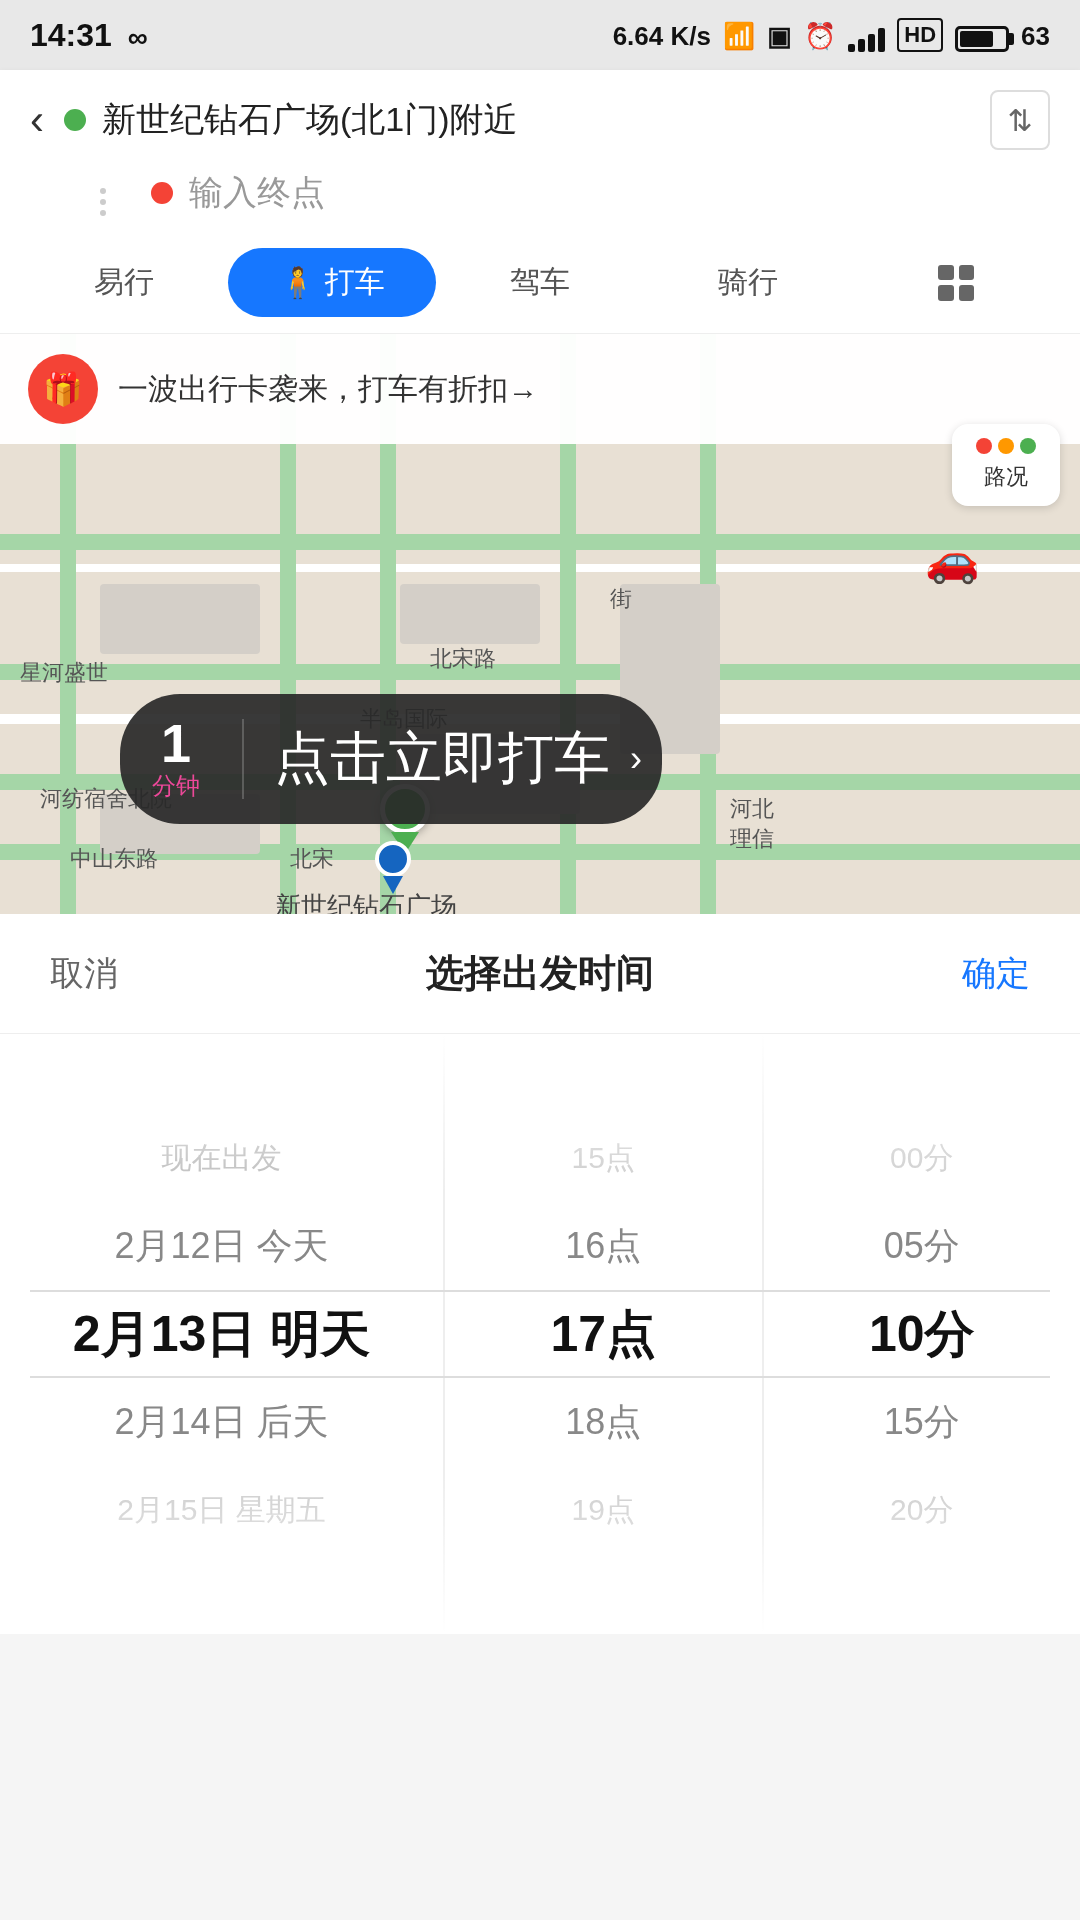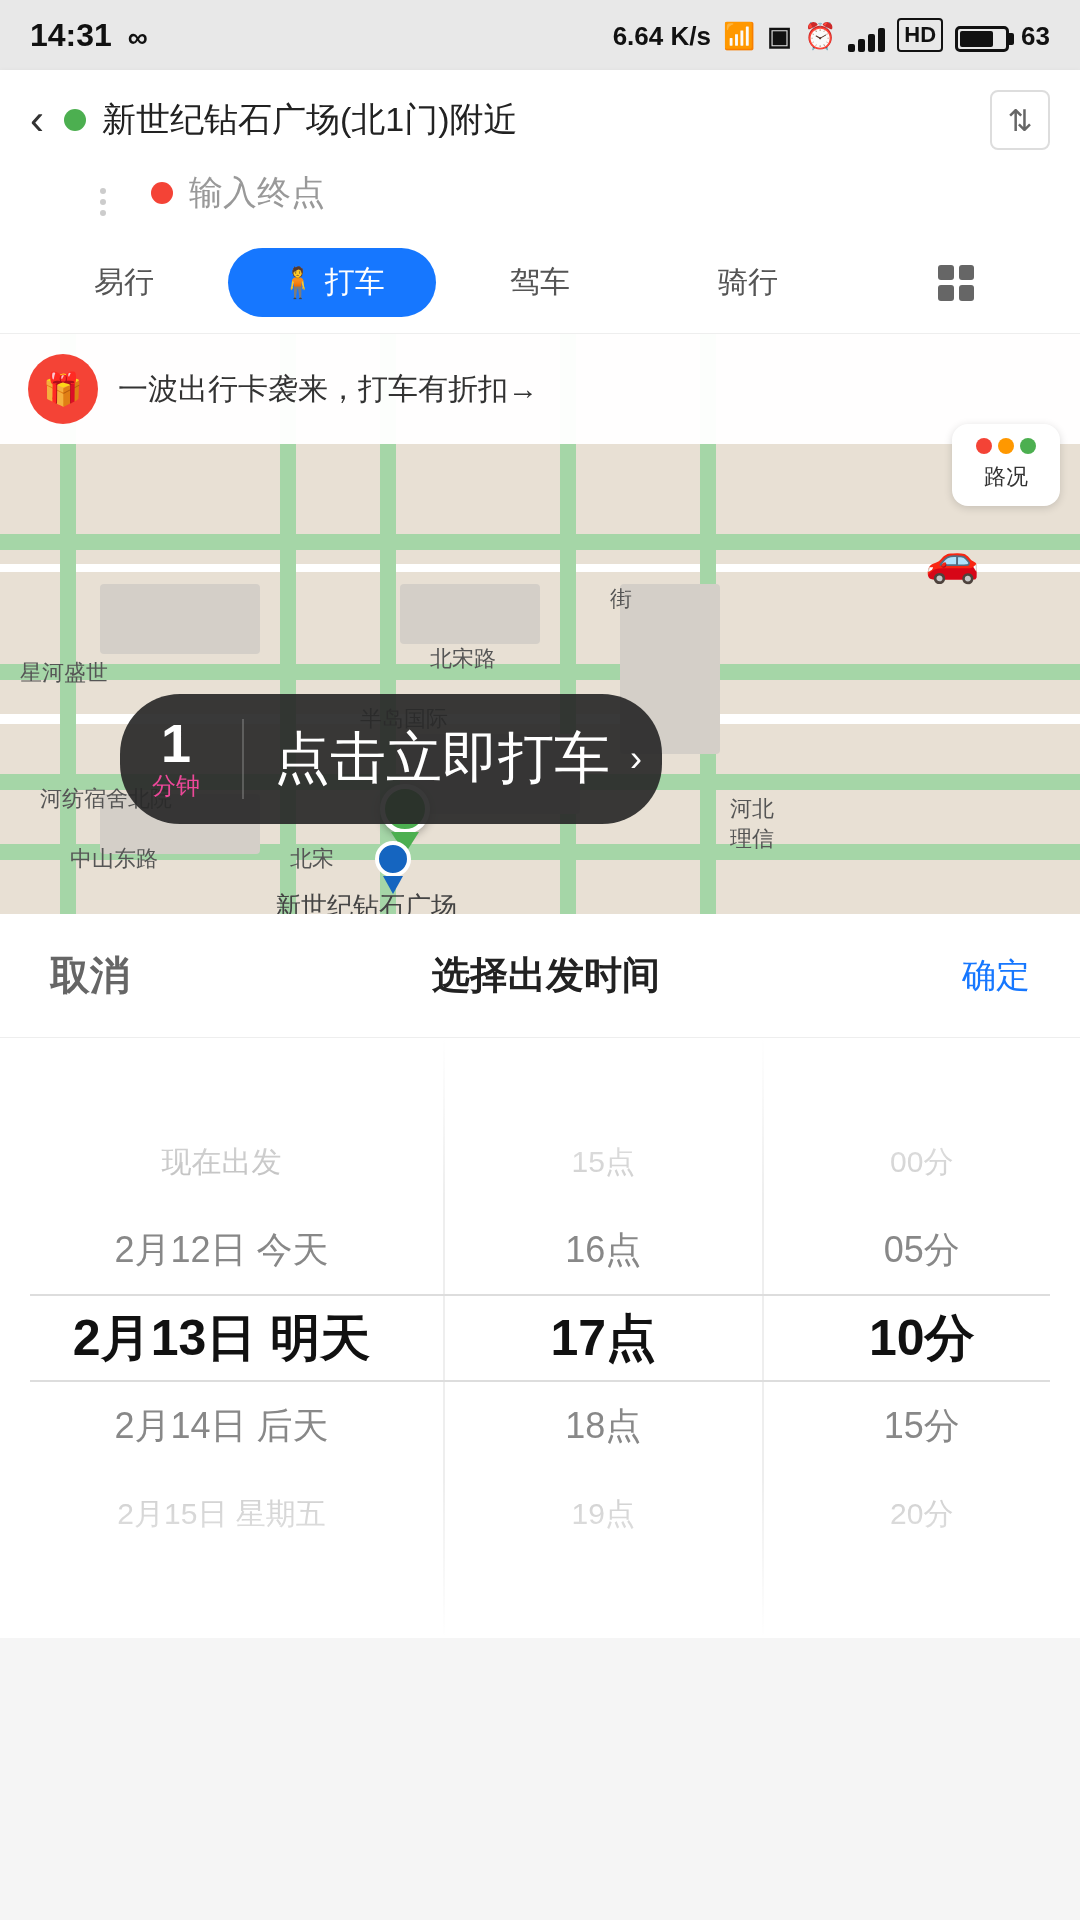--- a/index.html
+++ b/index.html
@@ -291,21 +291,21 @@
       background: #fff;
       flex: 1;
     }
     .time-picker-header {
       display: flex;
       align-items: center;
       justify-content: space-between;
       padding: 34px 50px;
       border-bottom: 1px solid #eee;
     }
-    .cancel-btn { font-size: 40px; color: #666; cursor: pointer; font-weight: bold; }
+    .cancel-btn { font-size: 34px; color: #666; cursor: pointer; }
     .picker-title { font-size: 38px; font-weight: 600; color: #222; }
     .confirm-btn { font-size: 34px; color: #1677ff; cursor: pointer; }
 
     
     .picker-wrapper {
       display: flex;
       position: relative;
       height: 600px;
       overflow: hidden;
     }

